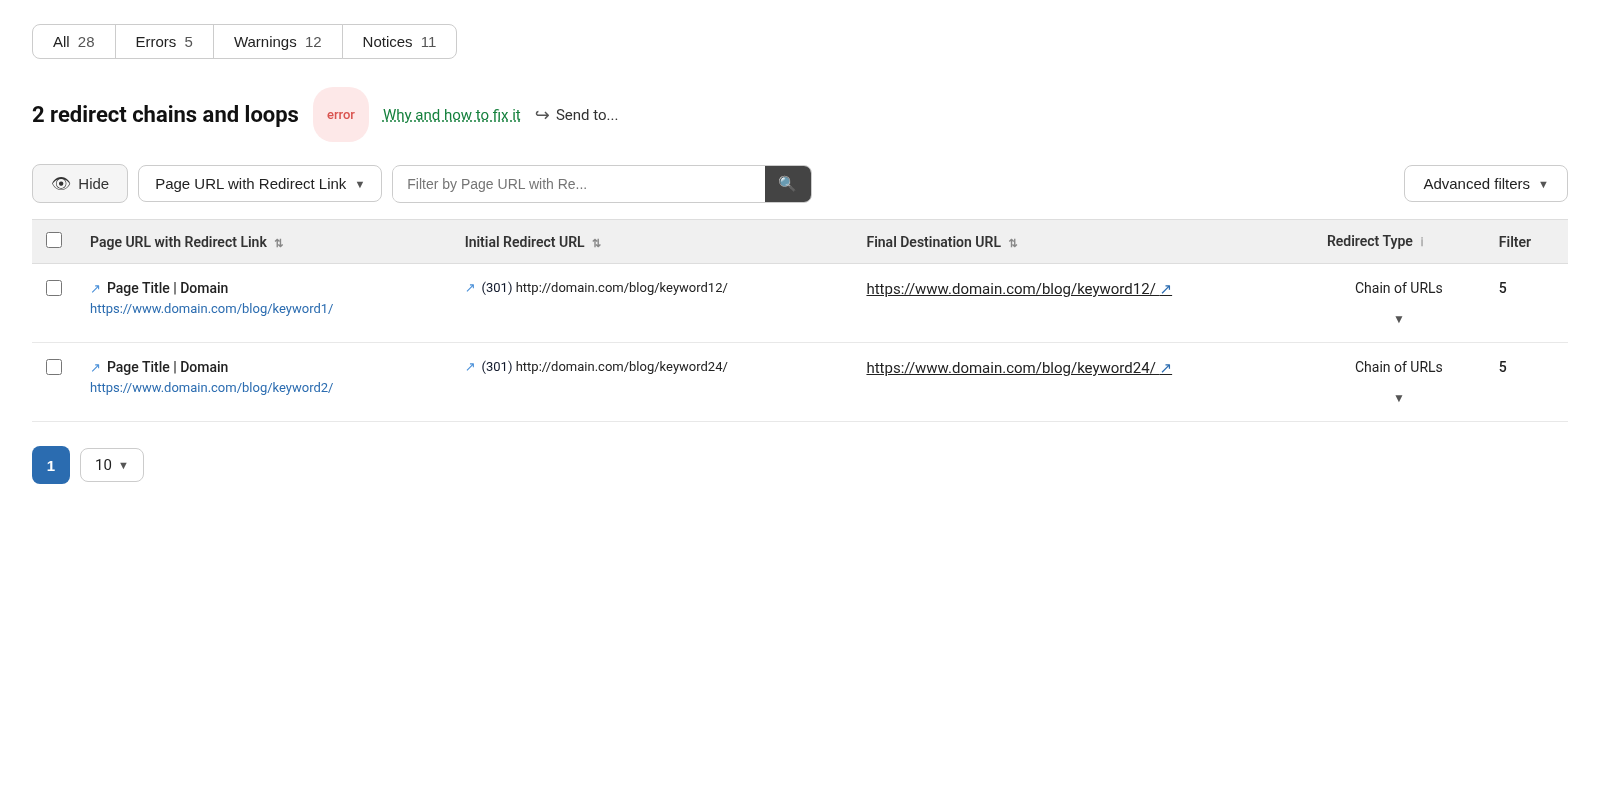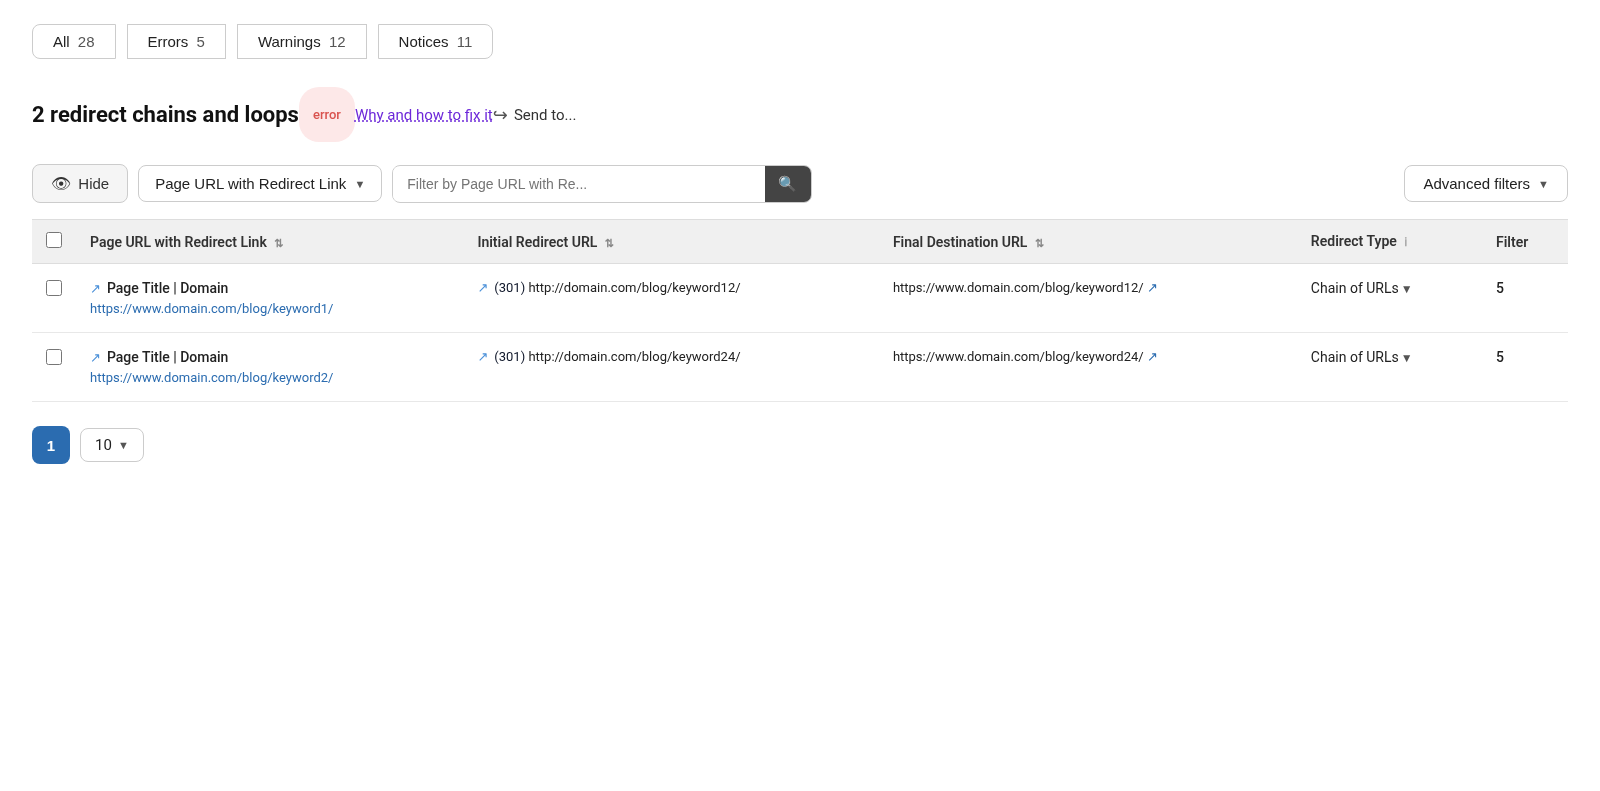--- a/index.html
+++ b/index.html
@@ -7,58 +7,59 @@
       font-family: -apple-system, BlinkMacSystemFont, 'Segoe UI', Roboto, sans-serif;
       background: #fff;
       color: #222;
       font-size: 15px;
       padding: 24px 32px;
     }
 
     
     .filter-tabs {
       display: flex;
-      gap: 12px;
+      gap: 0;
       margin-bottom: 28px;
     }
     .filter-tab {
       padding: 8px 20px;
       border: 1.5px solid #ccc;
       background: #fff;
       cursor: pointer;
       font-size: 15px;
       color: #222;
       margin-left: -1px;
     }
     .filter-tab:first-child { border-radius: 8px 0 0 8px; margin-left: 0; }
     .filter-tab:last-child { border-radius: 0 8px 8px 0; }
     .filter-tab .count { color: #555; margin-left: 4px; }
 
     
     .section-header {
       display: flex;
       align-items: center;
+      gap: 14px;
       margin-bottom: 22px;
       flex-wrap: wrap;
     }
     .section-title {
       font-size: 22px;
       font-weight: 700;
       color: #111;
     }
     .error-badge {
       background: #fde8e8;
       color: #d9534f;
       border-radius: 20px;
       padding: 20px 14px;
       font-size: 13px;
       font-weight: 500;
     }
     .fix-link {
-      color: #6d28d9;
+      color: #15803d;
       text-decoration: underline;
       text-decoration-style: dotted;
       cursor: pointer;
       font-size: 15px;
     }
     .send-to {
       display: flex;
       align-items: center;
       gap: 6px;
       color: #333;
@@ -206,29 +207,31 @@
       font-size: 13px;
       word-break: break-all;
       display: flex;
       align-items: flex-start;
       gap: 6px;
     }
     .redirect-code { color: #0f172a; }
 
     .final-url {
       color: #222;
-      font-size: 13px;
+      font-size: 15px;
       word-break: break-all;
+      text-decoration: underline;
     }
     .final-url a { color: #2b6cb0; text-decoration: none; }
 
     .redirect-type-cell {
       display: flex;
-      align-items: flex-end;
-      gap: 2px;
+      flex-direction: column;
+      align-items: center;
+      gap: 16px;
     }
     .redirect-type-text { font-size: 14px; color: #222; }
     .expand-chevron { color: #555; font-size: 12px; cursor: pointer; }
 
     .length-cell { font-size: 14px; color: #222; font-weight: 500; }
 
     
     .pagination-row {
       display: flex;
       align-items: center;

